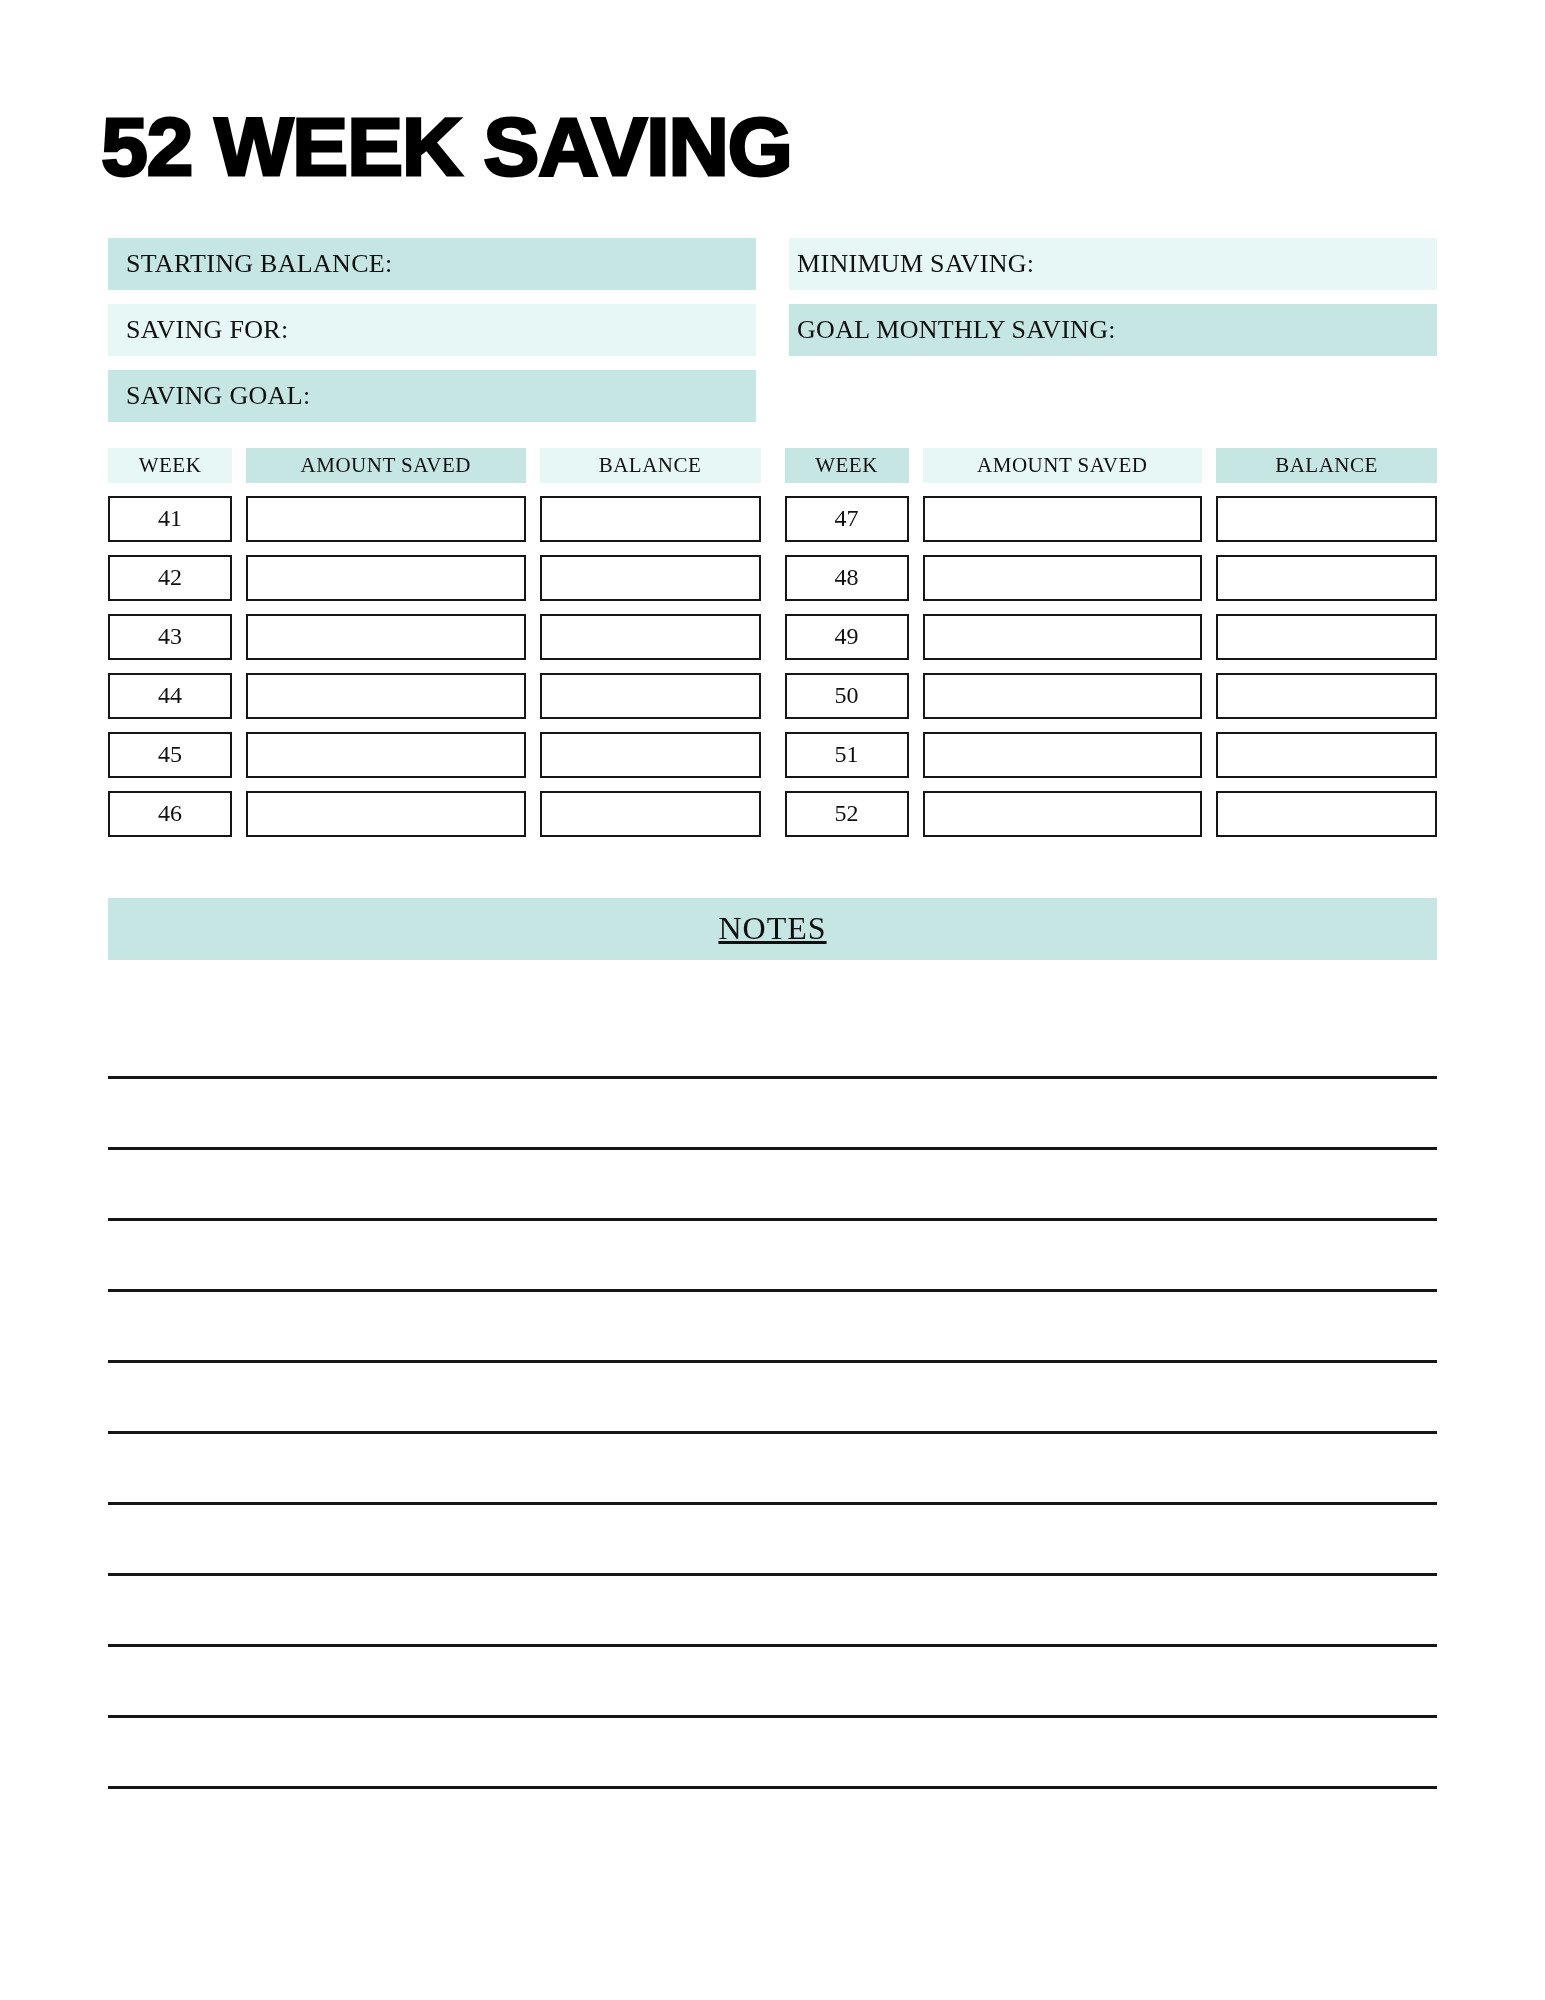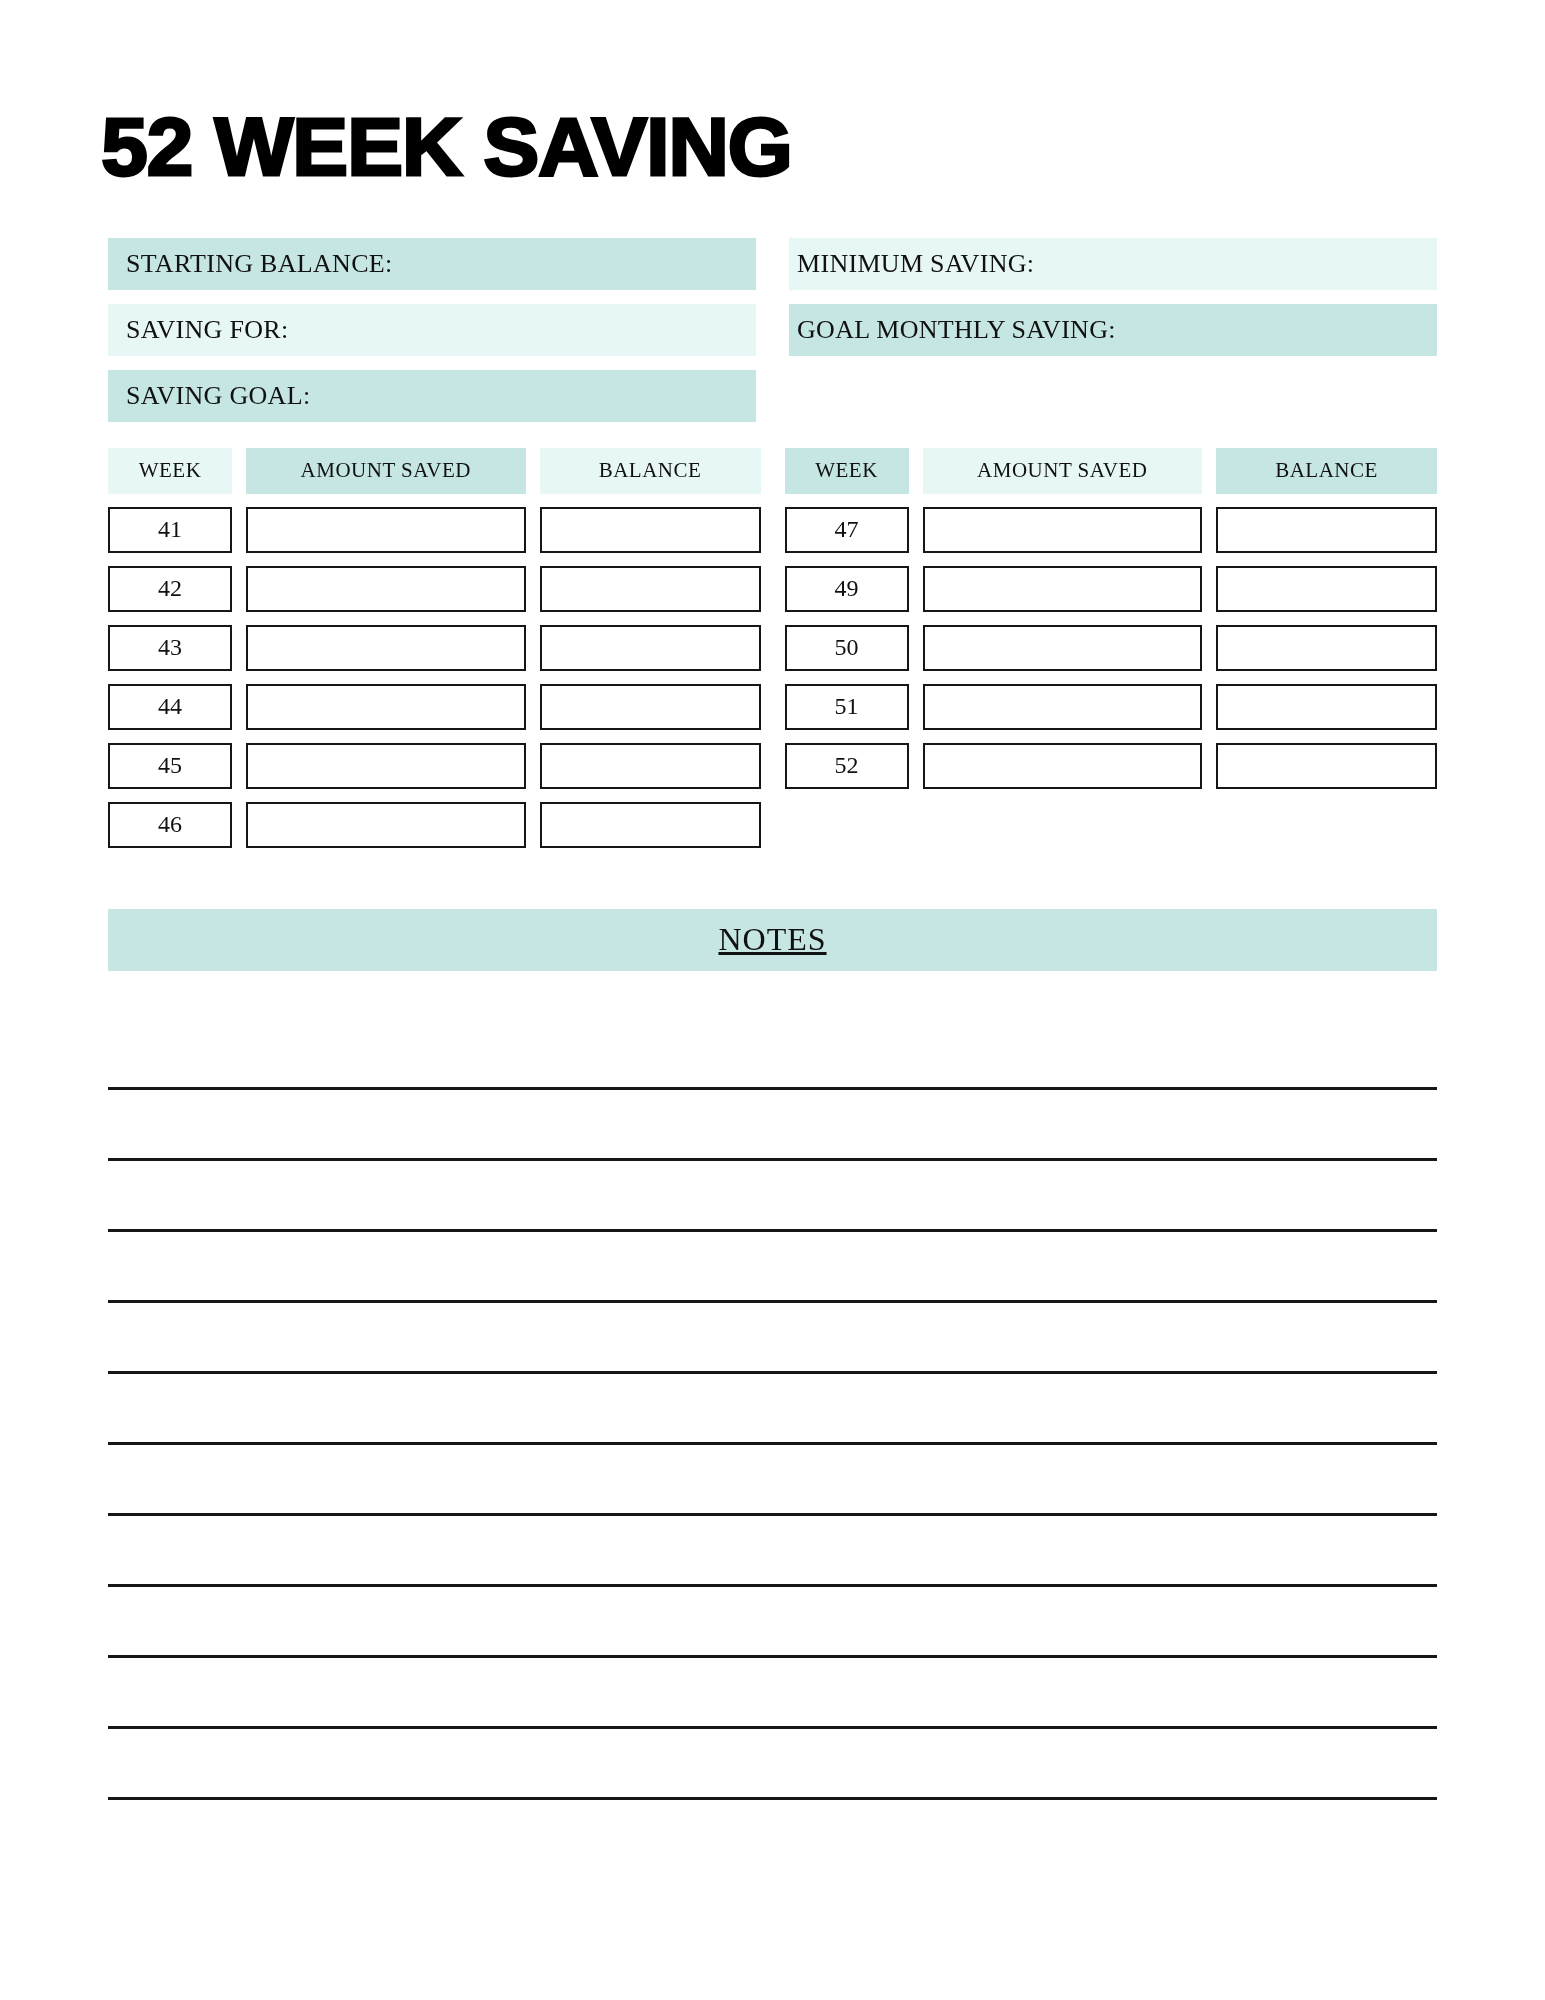--- a/index.html
+++ b/index.html
@@ -79,21 +79,21 @@
     flex: 1 1 0;
     display: flex;
     flex-direction: column;
   }
   .thead {
     display: flex;
     gap: 14px;
     margin-bottom: 13px;
   }
   .th {
-    height: 46px;
+    height: 35px;
     display: flex;
     align-items: center;
     justify-content: center;
     font-size: 21px;
     letter-spacing: 0.5px;
     white-space: nowrap;
   }
   .col-week  { flex: 0 0 124px; }
   .col-amt   { flex: 1 1 0; }
   .col-bal   { flex: 0 0 221px; }
@@ -209,20 +209,25 @@
           <div class="th col-week tone-dark">WEEK</div>
           <div class="th col-amt tone-light">AMOUNT SAVED</div>
           <div class="th col-bal tone-dark">BALANCE</div>
         </div>
         <div class="trow">
           <div class="cell col-week">47</div>
           <div class="cell col-amt"></div>
           <div class="cell col-bal"></div>
         </div>
         <div class="trow">
+          <div class="cell col-week">48</div>
+          <div class="cell col-amt"></div>
+          <div class="cell col-bal"></div>
+        </div>
+        <div class="trow">
           <div class="cell col-week">49</div>
           <div class="cell col-amt"></div>
           <div class="cell col-bal"></div>
         </div>
         <div class="trow">
           <div class="cell col-week">50</div>
           <div class="cell col-amt"></div>
           <div class="cell col-bal"></div>
         </div>
         <div class="trow">

